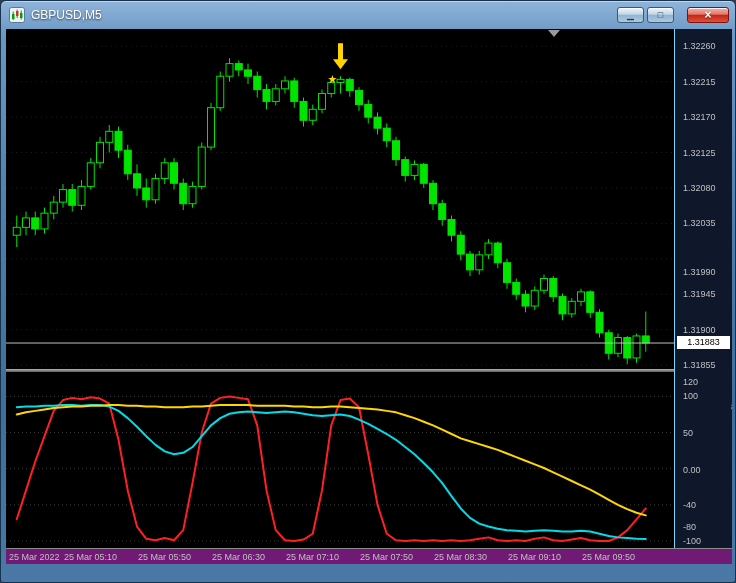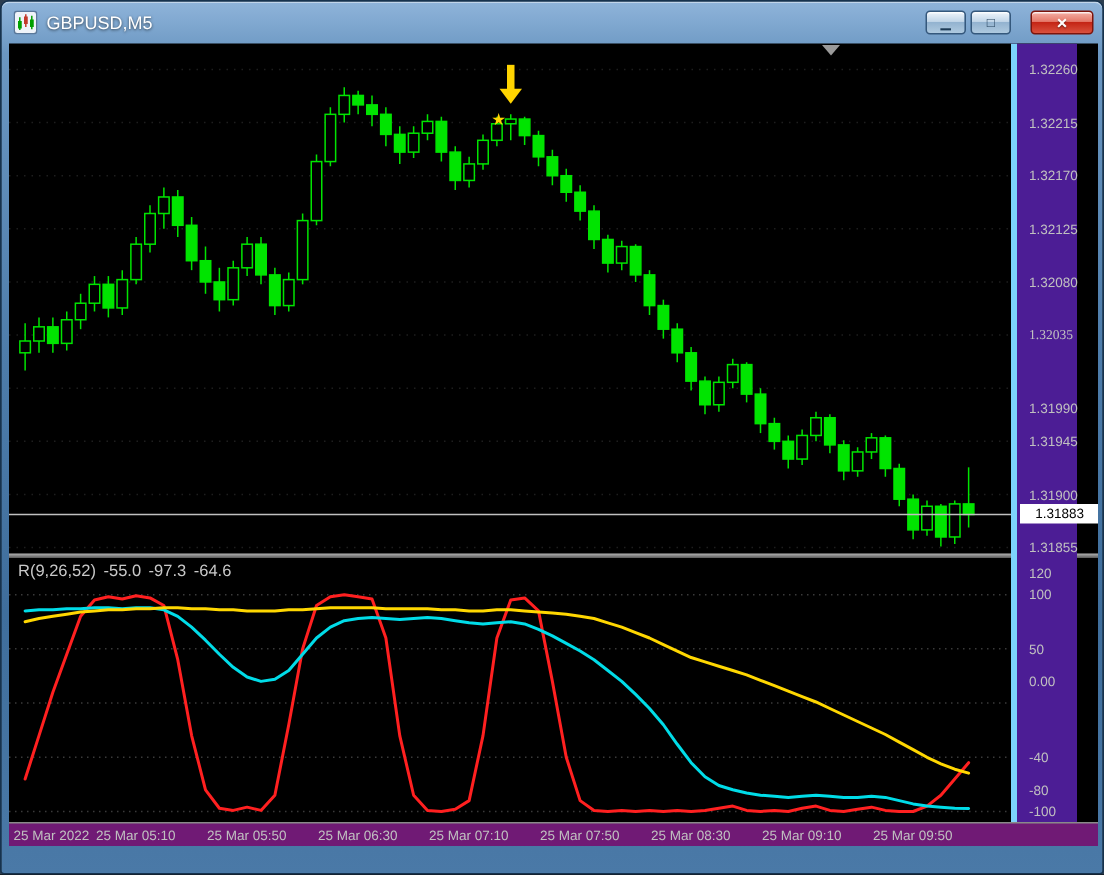--- a/index.html
+++ b/index.html
@@ -34,22 +34,22 @@
   
   .client { position:absolute; left:5px; top:28px; width:726px; height:535px; background:#000; overflow:hidden; }
 
   .main-pane { position:absolute; left:0; top:0; width:668px; height:340px; }
   .ind-pane  { position:absolute; left:0; top:343px; width:668px; height:176px; }
   svg.pane-canvas { position:absolute; left:0; top:0; display:block; }
 
   .pane-divider { position:absolute; left:0; top:340px; width:726px; height:3px;
                   background:linear-gradient(#b4b4b4,#5a5a5a); cursor:row-resize; }
 
-  .price-axis { position:absolute; left:668px; top:0; width:44px; height:519px;
-                border-left:4px solid #7dd3fc; background:#4c1d95; cursor:ns-resize; }
+  .price-axis { position:absolute; left:668px; top:0; width:58px; height:519px;
+                border-left:1px solid #7dd3fc; background:#0f172a; cursor:ns-resize; }
   .axis-label { position:absolute; left:8px; color:#c0c0c0; font-size:9px; white-space:nowrap; }
   #bid-tag { position:absolute; left:2px; width:53px; height:13px; background:#ffffff; color:#000;
              font-size:9px; line-height:13px; text-align:center; }
 
   .time-axis { position:absolute; left:0; top:519px; width:726px; height:16px;
                border-top:1px solid #8a8a8a; background:#701a75; cursor:ew-resize; }
   .time-label { position:absolute; top:3px; color:#c0c0c0; font-size:9px; white-space:nowrap; }
 
   .ohlc-header { position:absolute; left:6px; top:4px; color:#d8d8d8; font-size:11px; white-space:nowrap; }
   .ohlc-header .tri { font-size:8px; color:#e8e8e8; margin-right:4px; cursor:pointer; }
@@ -255,42 +255,39 @@
       <svg id="ind-svg" class="pane-canvas" width="668" height="176">
           <line x1="0" y1="24.430390143737174" x2="668" y2="24.430390143737174" stroke="#3a3a3a" stroke-dasharray="1 3"></line>
           <line x1="0" y1="60.570020533880914" x2="668" y2="60.570020533880914" stroke="#3a3a3a" stroke-dasharray="1 3"></line>
           <line x1="0" y1="96.70965092402466" x2="668" y2="96.70965092402466" stroke="#3a3a3a" stroke-dasharray="1 3"></line>
           <line x1="0" y1="132.8492813141684" x2="668" y2="132.8492813141684" stroke="#3a3a3a" stroke-dasharray="1 3"></line>
           <line x1="0" y1="168.98891170431213" x2="668" y2="168.98891170431213" stroke="#3a3a3a" stroke-dasharray="1 3"></line>
           <polyline points="10.75,147.30513347022588 20,118.39342915811089 29.25,89.4817248459959 38.5,64.18398357289529 47.75,38.886242299794674 57,28.04435318275155 66.25,25.875975359342924 75.5,27.321560574948673 84.75,25.15318275154005 94,26.5987679671458 103.25,31.658316221765922 112.5,67.79794661190967 121.75,118.39342915811089 131,154.53305954825464 140.25,166.8205338809035 149.5,168.26611909650924 158.75,166.09774127310064 168,168.26611909650924 177.25,158.147022587269 186.5,111.16550308008215 195.75,60.570020533880914 205,31.658316221765922 214.25,25.875975359342924 223.5,24.430390143737174 232.75,25.875975359342924 242,27.321560574948673 251.25,53.34209445585217 260.5,118.39342915811089 269.75,158.147022587269 279,168.26611909650924 288.25,168.98891170431213 297.5,167.54332648870638 306.75,161.76098562628337 316,118.39342915811089 325.25,53.34209445585217 334.5,28.04435318275155 343.75,26.5987679671458 353,35.2722792607803 362.25,82.25379876796715 371.5,132.8492813141684 380.75,161.76098562628337 390,168.26611909650924 399.25,168.98891170431213 408.5,168.26611909650924 417.75,168.98891170431213 427,168.26611909650924 436.25,168.98891170431213 445.5,168.26611909650924 454.75,168.98891170431213 464,168.26611909650924 473.25,166.8205338809035 482.5,165.37494866529775 491.75,168.26611909650924 501,168.98891170431213 510.25,168.26611909650924 519.5,168.98891170431213 528.75,166.8205338809035 538,165.37494866529775 547.25,168.26611909650924 556.5,168.98891170431213 565.75,167.54332648870638 575,166.09774127310064 584.25,168.26611909650924 593.5,168.98891170431213 602.75,168.98891170431213 612,165.37494866529775 621.25,158.147022587269 630.5,147.30513347022588 639.75,136.46324435318277" fill="none" stroke="#ff2020" stroke-width="2" stroke-linejoin="round" stroke-linecap="round"></polyline>
           <polyline points="10.75,35.2722792607803 20,34.54948665297742 29.25,34.54948665297742 38.5,33.82669404517455 47.75,33.82669404517455 57,33.10390143737167 66.25,33.10390143737167 75.5,33.82669404517455 84.75,33.10390143737167 94,33.10390143737167 103.25,34.54948665297742 112.5,38.886242299794674 121.75,46.11416837782342 131,54.787679671457916 140.25,64.18398357289529 149.5,72.85749486652979 158.75,79.36262833675566 168,82.25379876796715 177.25,80.80821355236141 186.5,75.02587268993841 195.75,64.18398357289529 205,53.34209445585217 214.25,46.11416837782342 223.5,41.77741273100617 232.75,40.33182751540042 242,39.60903490759755 251.25,40.33182751540042 260.5,41.0546201232033 269.75,40.33182751540042 279,39.60903490759755 288.25,40.33182751540042 297.5,41.77741273100617 306.75,43.22299794661192 316,43.9457905544148 325.25,43.22299794661192 334.5,42.500205338809046 343.75,43.9457905544148 353,47.55975359342917 362.25,51.89650924024642 371.5,56.95605749486654 380.75,62.01560574948667 390,67.79794661190967 399.25,75.02587268993841 408.5,82.25379876796715 417.75,90.92731006160166 427,100.32361396303902 436.25,111.16550308008215 445.5,124.17577002053389 454.75,136.46324435318277 464,145.85954825462014 473.25,151.64188911704312 482.5,154.53305954825464 491.75,156.70143737166325 501,158.147022587269 510.25,158.86981519507188 519.5,159.59260780287477 528.75,158.86981519507188 538,158.147022587269 547.25,158.86981519507188 556.5,159.59260780287477 565.75,159.59260780287477 575,158.86981519507188 584.25,159.59260780287477 593.5,161.76098562628337 602.75,163.929363449692 612,165.37494866529775 621.25,166.09774127310064 630.5,166.8205338809035 639.75,167.0373716632444" fill="none" stroke="#00dce8" stroke-width="2" stroke-linejoin="round" stroke-linecap="round"></polyline>
           <polyline points="10.75,42.500205338809046 20,40.33182751540042 29.25,38.886242299794674 38.5,37.44065708418892 47.75,35.995071868583175 57,35.2722792607803 66.25,34.54948665297742 75.5,34.54948665297742 84.75,33.82669404517455 94,33.82669404517455 103.25,33.10390143737167 112.5,33.10390143737167 121.75,33.82669404517455 131,33.82669404517455 140.25,34.54948665297742 149.5,34.54948665297742 158.75,35.2722792607803 168,35.2722792607803 177.25,35.2722792607803 186.5,34.54948665297742 195.75,34.54948665297742 205,33.82669404517455 214.25,33.10390143737167 223.5,33.10390143737167 232.75,33.10390143737167 242,33.10390143737167 251.25,33.82669404517455 260.5,33.82669404517455 269.75,33.82669404517455 279,33.82669404517455 288.25,34.54948665297742 297.5,34.54948665297742 306.75,35.2722792607803 316,35.2722792607803 325.25,34.54948665297742 334.5,34.54948665297742 343.75,35.2722792607803 353,35.995071868583175 362.25,36.71786447638605 371.5,37.44065708418892 380.75,38.886242299794674 390,40.33182751540042 399.25,43.22299794661192 408.5,46.11416837782342 417.75,49.7281314168378 427,53.34209445585217 436.25,57.678850102669415 445.5,62.01560574948667 454.75,66.35236139630392 464,69.24353182751541 473.25,72.13470225872692 482.5,75.02587268993841 491.75,77.91704312114992 501,81.53100616016428 510.25,85.14496919917866 519.5,88.75893223819303 528.75,92.3728952772074 538,95.98685831622178 547.25,100.32361396303902 556.5,104.66036960985628 565.75,108.99712525667353 575,113.33388090349077 584.25,117.67063655030802 593.5,122.73018480492814 602.75,127.78973305954827 612,132.8492813141684 621.25,137.18603696098563 630.5,140.8 639.75,143.40205338809037" fill="none" stroke="#ffd700" stroke-width="2" stroke-linejoin="round" stroke-linecap="round"></polyline>
         </svg>
-      <div class="ind-header">
-        <span>R(9,26,52)</span><span>-55.0</span><span>-97.3</span><span>-64.6</span>
-      </div>
     </div>
 
     <div class="price-axis" id="price-axis">
         <div class="axis-label" style="top: 12.3148px;">1.32260</div>
         <div class="axis-label" style="top: 47.7315px;">1.32215</div>
         <div class="axis-label" style="top: 83.1481px;">1.32170</div>
         <div class="axis-label" style="top: 118.565px;">1.32125</div>
         <div class="axis-label" style="top: 153.981px;">1.32080</div>
-        <div class="axis-label" style="top: 189.398px; font-family: Liberation Serif, serif;">1.32035</div>
+        <div class="axis-label" style="top: 189.398px;">1.32035</div>
         <div class="axis-label" style="top: 224.815px; margin-top: 13px;">1.31990</div>
         <div class="axis-label" style="top: 260.231px;">1.31945</div>
         <div class="axis-label" style="top: 295.648px;">1.31900</div>
         <div class="axis-label" style="top: 331.065px;">1.31855</div>
         <div id="bid-tag" style="top: 307.028px;">1.31883</div>
         <div class="axis-label" style="top: 347.975px;">120</div>
         <div class="axis-label" style="top: 362.43px;">100</div>
         <div class="axis-label" style="top: 373px; padding-left: 48px;">80</div>
         <div class="axis-label" style="top: 398.57px;">50</div>
-        <div class="axis-label" style="top: 420px;">0.00</div>
+        <div class="axis-label" style="top: 436px;">0.00</div>
         <div class="axis-label" style="top: 470.849px;">-40</div>
         <div class="axis-label" style="top: 492.533px;">-80</div>
         <div class="axis-label" style="top: 506.989px;">-100</div>
       </div>
 
     <div class="time-axis" id="time-axis">
         <div class="time-label" style="left: 3px;">25 Mar 2022</div>
         <div class="time-label" style="left: 58px;">25 Mar 05:10</div>
         <div class="time-label" style="left: 132px;">25 Mar 05:50</div>
         <div class="time-label" style="left: 206px;">25 Mar 06:30</div>

